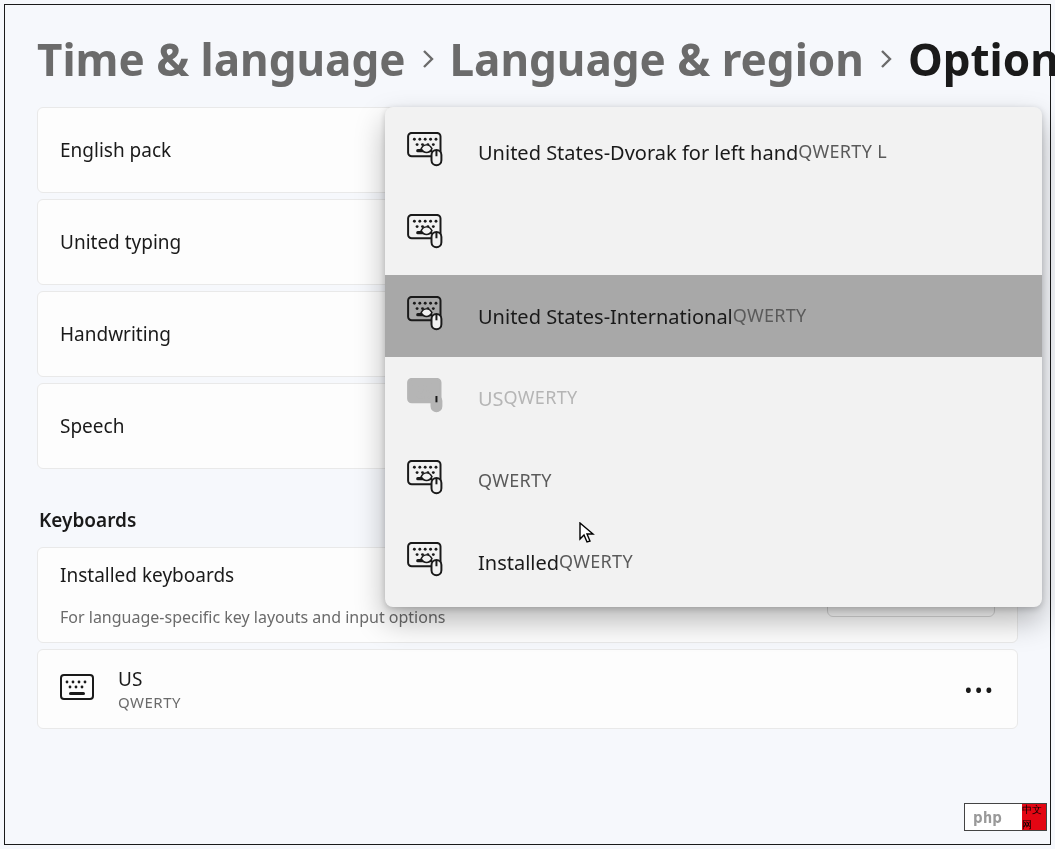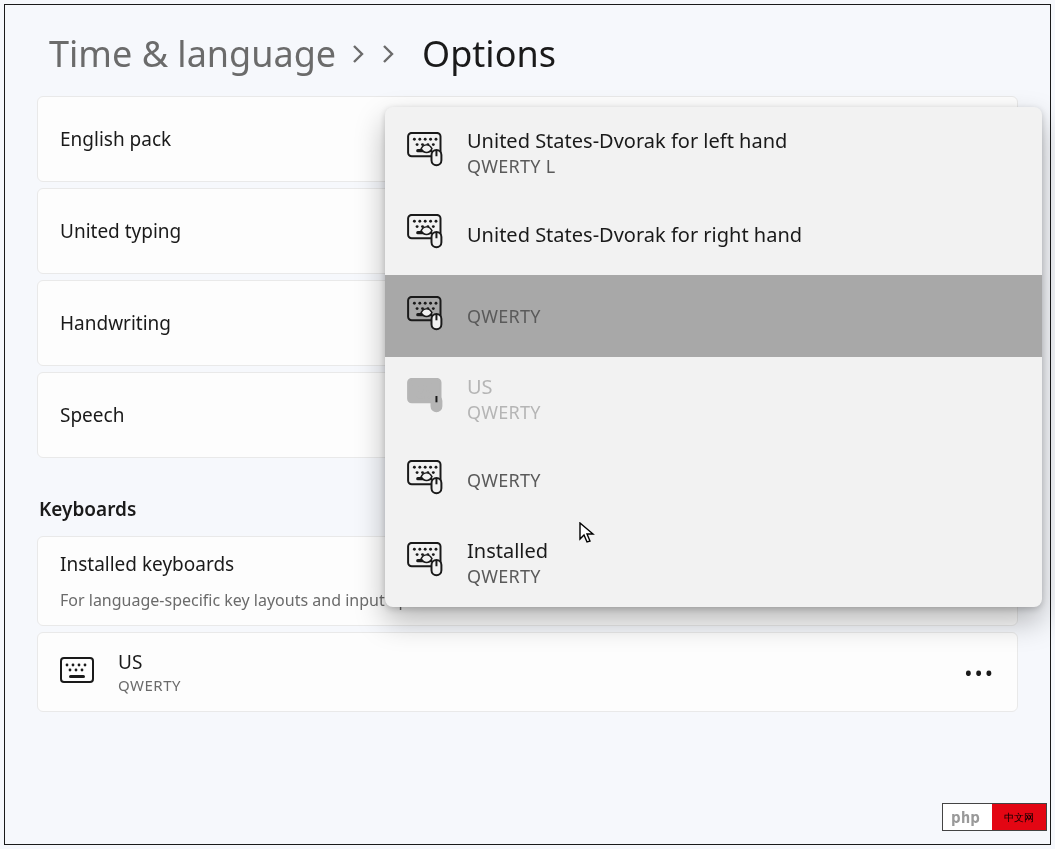--- a/index.html
+++ b/index.html
@@ -19,25 +19,24 @@
     padding: 24px 32px 0 32px;
   }
   .breadcrumb {
     display: flex;
     align-items: center;
     gap: 14px;
     margin-bottom: 18px;
     flex-wrap: nowrap;
   }
   .breadcrumb span.crumb {
-    font-size: 36px;
-    font-weight: 400;
+    font-size: 44px;
+    font-weight: 700;
     color: #6b6b6b;
     white-space: nowrap;
-    margin-left: 12px;
   }
   .breadcrumb span.crumb.current { color: #1a1a1a; }
   .breadcrumb .chev { color: #6b6b6b; display:flex; align-items:center; }
   .list-row {
     background: #fdfdfd;
     border: 1px solid #e9e9e9;
     border-radius: 6px;
     padding: 0 22px;
     height: 86px;
     display: flex;
@@ -55,21 +54,21 @@
   .installed-row {
     background: #fdfdfd;
     border: 1px solid #e9e9e9;
     border-radius: 6px;
     padding: 14px 22px;
     display: flex;
     align-items: center;
     justify-content: space-between;
     margin-bottom: 6px;
   }
-  .installed-row .texts { display:flex; flex-direction: column; gap:12px;}
+  .installed-row .texts { display:flex; flex-direction: column; gap:18px;}
   .installed-row .title { font-size: 19px; color: #1a1a1a; }
   .installed-row .sub { font-size: 16px; color: #6b6b6b; }
   .add-btn {
     background: #fdfdfd;
     border: 1px solid #d7d7d7;
     border-radius: 6px;
     padding: 10px 20px;
     font-size: 18px;
     color: #1a1a1a;
   }
@@ -107,21 +106,21 @@
     gap: 20px;
     padding: 14px 22px;
     min-height: 82px;
   }
   .flyout-item.hover { background:#a8a8a8; }
   .flyout-item.disabled .name,
   .flyout-item.disabled .layout { color:#b5b5b5; }
   .flyout-item.disabled .kb-icon path,
   .flyout-item.disabled .kb-icon rect,
   .flyout-item.disabled .kb-icon circle { stroke:#b5b5b5; fill:#b5b5b5; }
-  .flyout-item .texts { display:flex; flex-direction:column; gap:0px;}
+  .flyout-item .texts { display:flex; flex-direction:row; gap:0px;margin-left:11px;}
   .flyout-item .name { font-size: 20px; color:#1a1a1a; }
   .flyout-item .layout { font-size: 18px; color:#5a5a5a; letter-spacing:.3px;}
   .kb-icon { width:40px; height:36px; flex:0 0 40px; }
   .cursor {
     position:absolute;
     top: 247px; left: 194px;
     pointer-events:none;
   }
   
   .wm {
@@ -131,38 +130,39 @@
     background: #fff;
     border:1px solid #444;
     display:flex;
     align-items:center;
     height: 28px;
   }
   .wm .php {
     font-family: monospace;
     color:#999;
     font-size:16px;
-    padding: 0 12px 0 8px;
+    padding: 0 20px 0 8px;
     font-weight:bold;
   }
-  .wm .bar { background:#e30613; width:54px; height:100%; display:flex; align-items:center; justify-content:center;}
+  .wm .bar { background:#e30613; width:24px; height:100%; display:flex; align-items:center; justify-content:center;}
   .wm .bar span { color:#000; font-size:10px; }
 </style>
 </head>
 <body>
 
 <div class="frame">
 
   <div class="breadcrumb">
     <span class="crumb">Time &amp; language</span>
     <span class="chev">
       <svg width="16" height="24" viewBox="0 0 16 24">
           <path d="M4 4l8 8-8 8" fill="none" stroke="#6b6b6b" stroke-width="2.4"></path>
         </svg>
     </span>
+    <span class="crumb">Language &amp; region</span>
     <span class="chev">
       <svg width="16" height="24" viewBox="0 0 16 24">
           <path d="M4 4l8 8-8 8" fill="none" stroke="#6b6b6b" stroke-width="2.4"></path>
         </svg>
     </span>
     <span class="crumb current">Options</span>
   </div>
 
   <div class="list-row">
     <span>English pack</span>
@@ -245,41 +245,41 @@
 <circle cx="11" cy="14" r="1.6" fill="#1a1a1a"></circle>
             <circle cx="17" cy="14" r="1.6" fill="#1a1a1a"></circle>
             <circle cx="23" cy="14" r="1.6" fill="#1a1a1a"></circle>
             <circle cx="29" cy="14" r="1.6" fill="#1a1a1a"></circle>
 <rect x="10" y="19" width="18" height="3.4" rx="1.7" fill="#1a1a1a"></rect>
 <path d="M26 22 a10 14 0 0 1 16 0 a10 14 0 0 1 -16 0 z" fill="#f2f2f2" stroke="#1a1a1a" stroke-width="2.2" transform="translate(-4 2) scale(.75)"></path>
 <rect x="27" y="20" width="11" height="17" rx="5.5" fill="#f2f2f2" stroke="#1a1a1a" stroke-width="2.2"></rect>
 <line x1="32.5" y1="20" x2="32.5" y2="27" stroke="#1a1a1a" stroke-width="2.2"></line>
 </svg></span>
     <div class="texts">
-      <span class="name">United States-Dvorak for right hand</span>
     </div>
       </div>
       <div class="flyout-item hover" style="position: relative;">
     <span><svg class="kb-icon" viewBox="0 0 44 40">
 <rect x="1" y="1" width="36" height="26" rx="4" fill="none" stroke="#1a1a1a" stroke-width="2.2"></rect>
 <circle cx="8" cy="8" r="1.6" fill="#1a1a1a"></circle>
             <circle cx="14" cy="8" r="1.6" fill="#1a1a1a"></circle>
             <circle cx="20" cy="8" r="1.6" fill="#1a1a1a"></circle>
             <circle cx="26" cy="8" r="1.6" fill="#1a1a1a"></circle>
             <circle cx="32" cy="8" r="1.6" fill="#1a1a1a"></circle>
 <circle cx="11" cy="14" r="1.6" fill="#1a1a1a"></circle>
             <circle cx="17" cy="14" r="1.6" fill="#1a1a1a"></circle>
             <circle cx="23" cy="14" r="1.6" fill="#1a1a1a"></circle>
             <circle cx="29" cy="14" r="1.6" fill="#1a1a1a"></circle>
 <rect x="10" y="19" width="18" height="3.4" rx="1.7" fill="#1a1a1a"></rect>
 <path d="M26 22 a10 14 0 0 1 16 0 a10 14 0 0 1 -16 0 z" fill="#f2f2f2" stroke="#1a1a1a" stroke-width="2.2" transform="translate(-4 2) scale(.75)"></path>
 <rect x="27" y="20" width="11" height="17" rx="5.5" fill="#f2f2f2" stroke="#1a1a1a" stroke-width="2.2"></rect>
 <line x1="32.5" y1="20" x2="32.5" y2="27" stroke="#1a1a1a" stroke-width="2.2"></line>
 </svg></span>
     <div class="texts">
+      <span class="name">United States-International</span>
       <span class="layout">QWERTY</span>
     </div>
         <span class="cursor"><svg width="20" height="22" viewBox="0 0 20 22">
             <path d="M1 1 L1 17 L5 13 L8 20 L11 19 L8 12 L14 12 Z" fill="#fff" stroke="#000" stroke-width="1.4"></path>
           </svg></span>
       </div>
       <div class="flyout-item disabled">
     <span><svg class="kb-icon" viewBox="0 0 44 40">
 <rect x="1" y="1" width="36" height="26" rx="4" fill="none" stroke="#1a1a1a" stroke-width="2.2"></rect>
 <circle cx="8" cy="8" r="1.6" fill="#1a1a1a"></circle>

